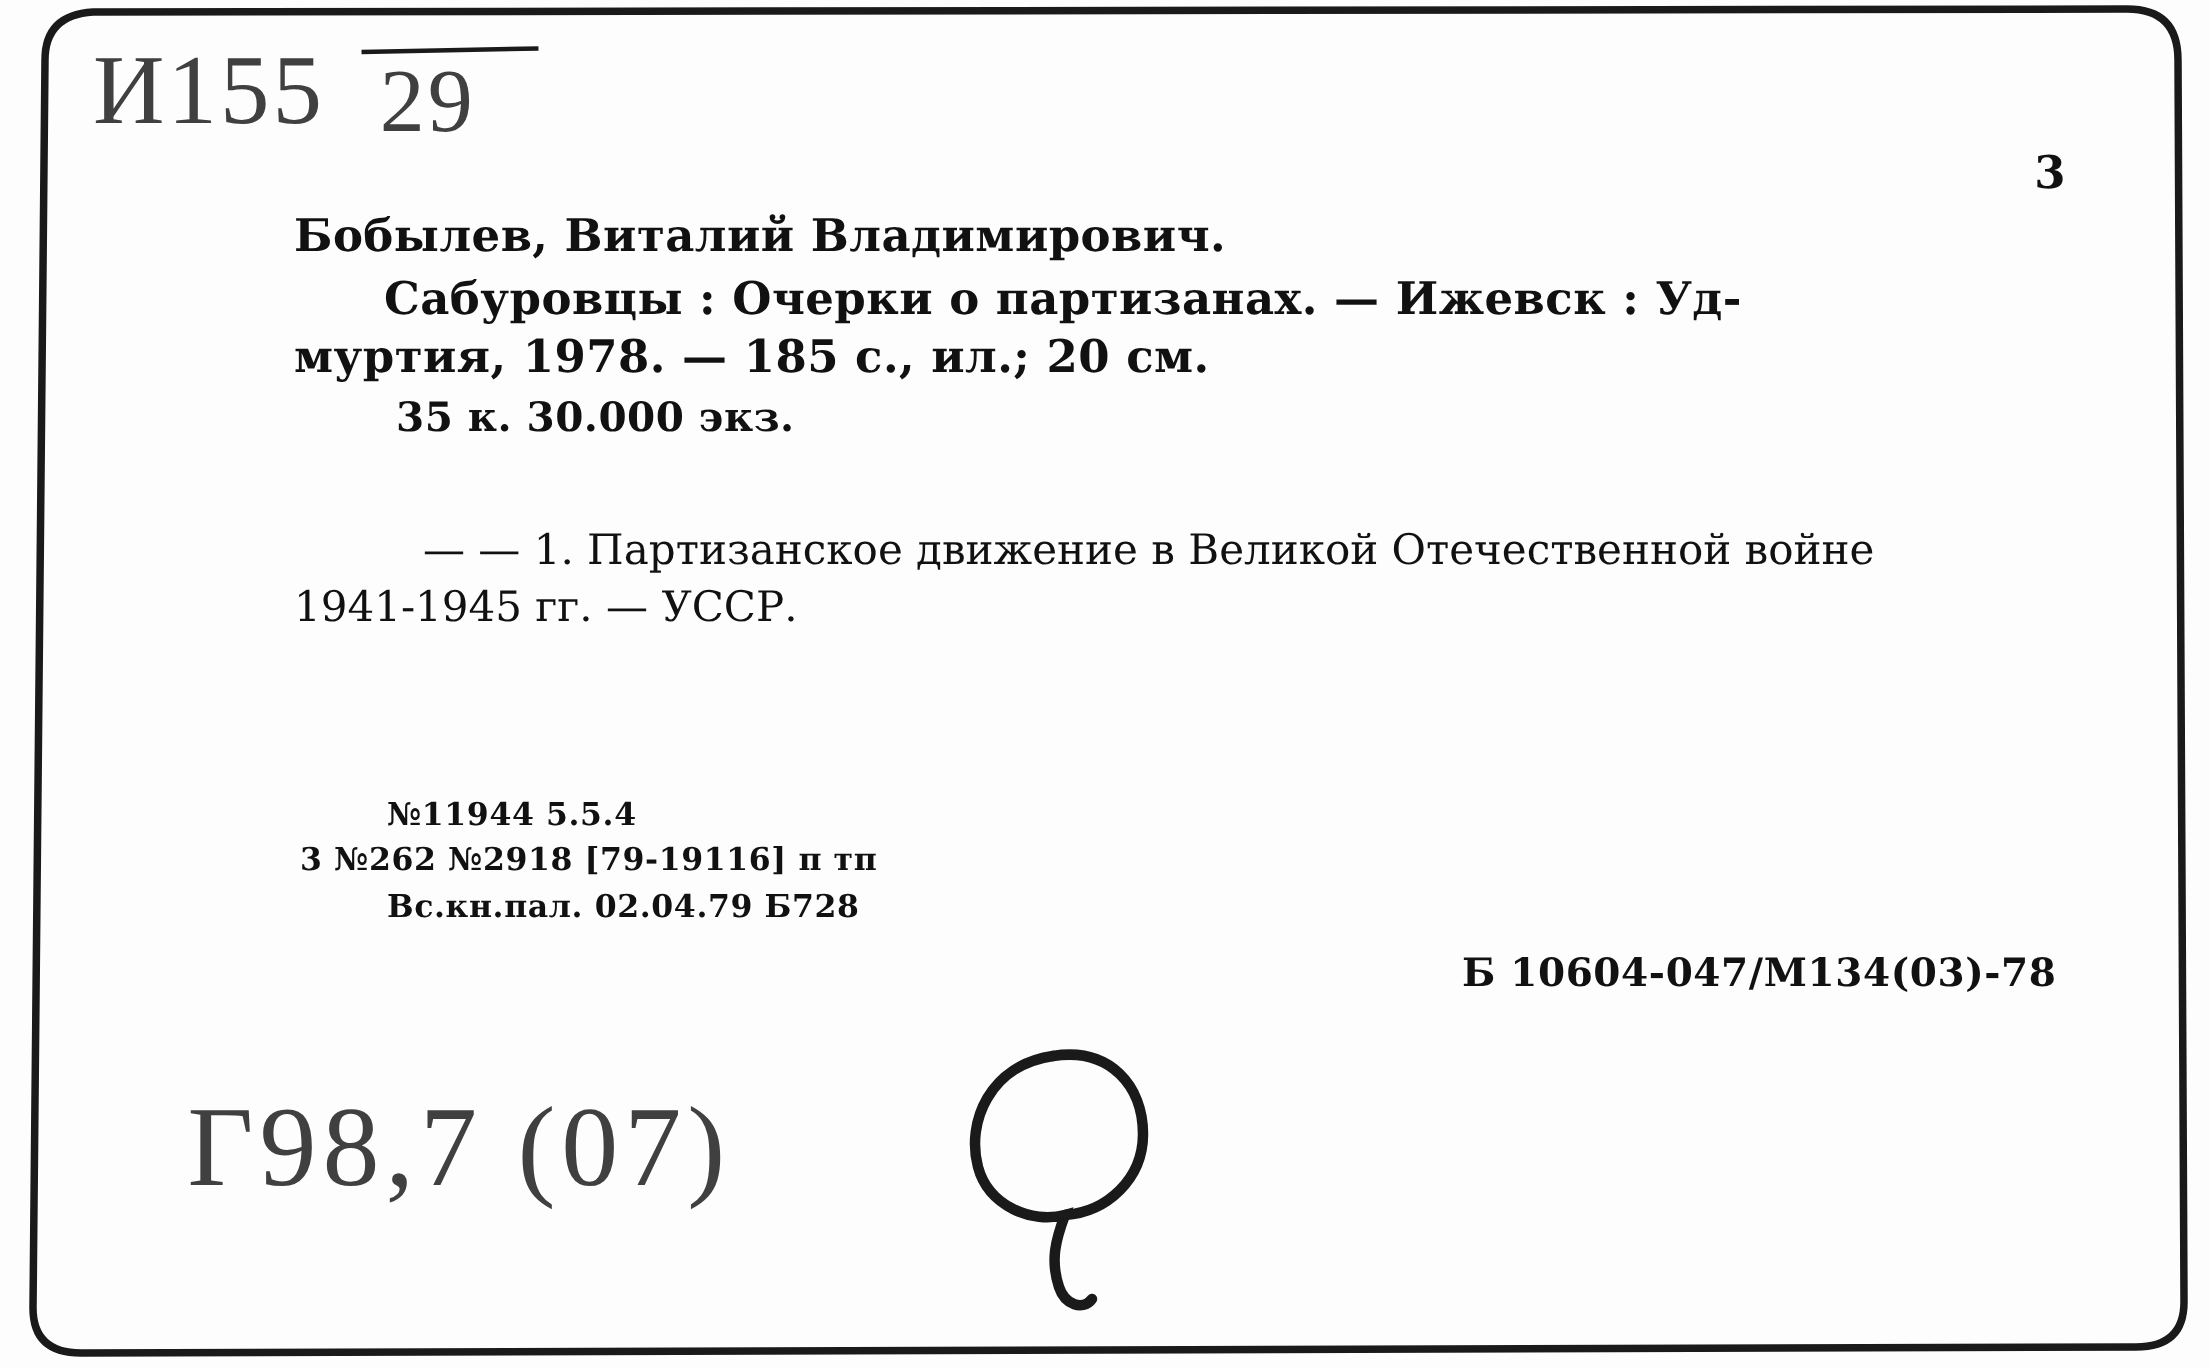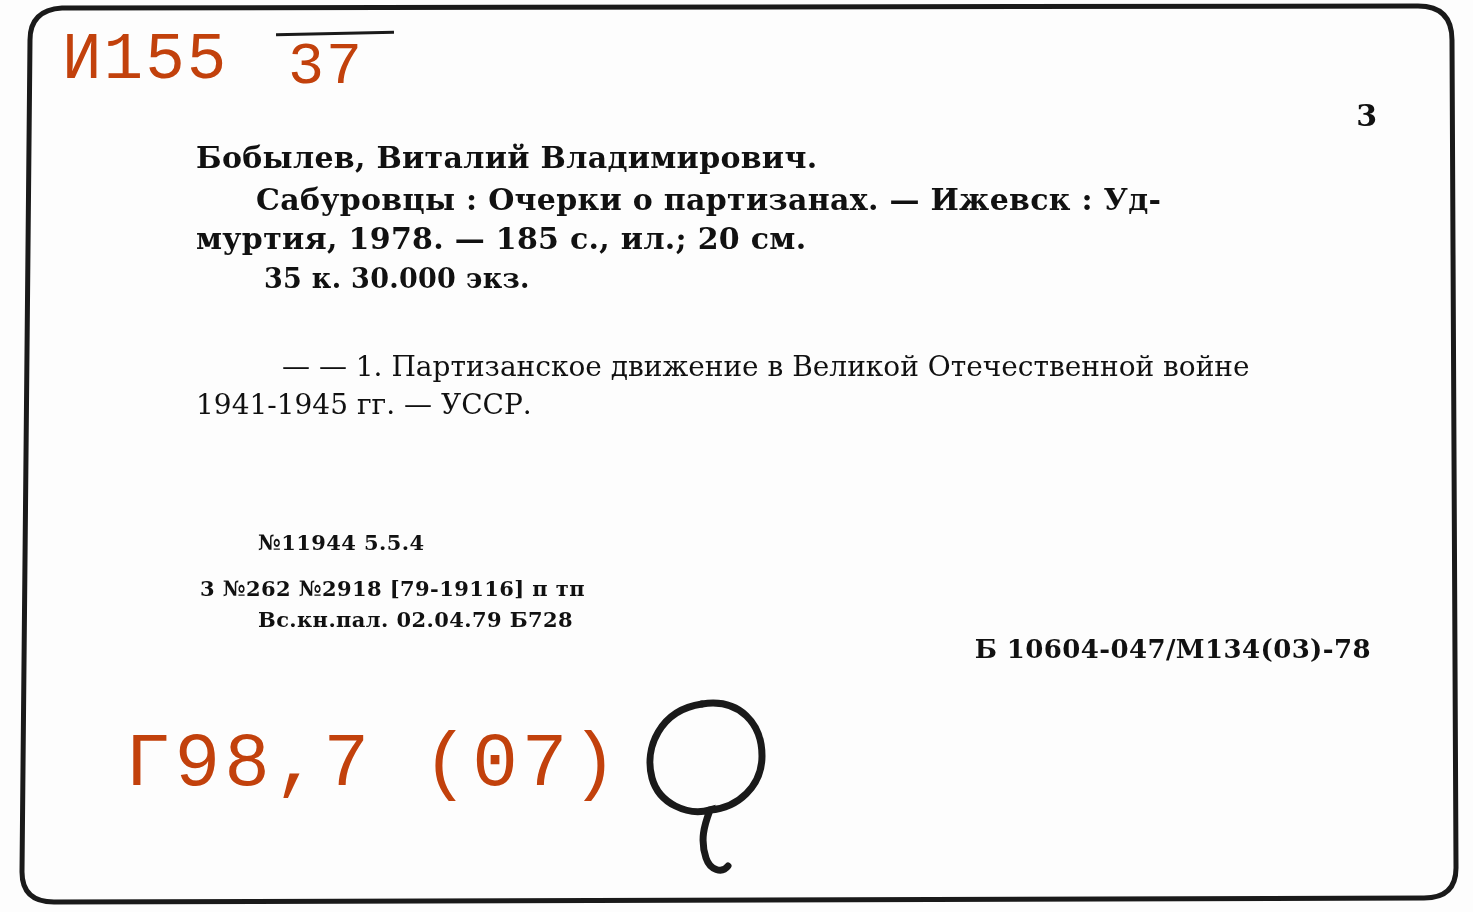--- a/index.html
+++ b/index.html
@@ -21,22 +21,22 @@
     position: absolute;
     left: 0; top: 0;
     width: 1473px;
     height: 912px;
     pointer-events: none;
   }
 
   
   .hand {
     position: absolute;
-    font-family: Liberation Mono, monospace;
-    color: #c2410c;
+    font-family: Liberation Serif, serif;
+    color: #404040;
     font-weight: 400;
     letter-spacing: 2px;
   }
   #hand-top {
     left: 62px;
     top: 28px;
     font-size: 66px;
     line-height: 1;
   }
   #hand-top .numerator {
@@ -128,21 +128,21 @@
   #accession {
     position: absolute;
     left: 200px;
     top: 528px;
     font-size: 21px;
     font-weight: bold;
     line-height: 1.45;
     letter-spacing: 0.4px;
   }
   #accession .l1 { padding-left: 58px; }
-  #accession .l2 { padding-left: 0; margin-top: 16px; }
+  #accession .l2 { padding-left: 0; }
   #accession .l3 { padding-left: 58px; }
 
   
   #isbn-line {
     position: absolute;
     right: 102px;
     top: 634px;
     font-size: 26px;
     font-weight: bold;
     letter-spacing: 0.4px;
@@ -156,21 +156,21 @@
 <div id="card">
 
   <svg class="frame" viewBox="0 0 1473 912" xmlns="http://www.w3.org/2000/svg">
     <path d="M 62 8 L 1418 6 Q 1452 6 1452 40 L 1456 868 Q 1456 898 1424 898 L 54 902 Q 22 902 22 872 L 30 40 Q 30 10 62 8 Z" fill="none" stroke="#1a1a1a" stroke-width="5" stroke-linejoin="round"></path>
   </svg>
 
   <div id="hand-top" class="hand">
     <span class="numerator">И155</span>
     <span class="fraction">
       <span class="bar"></span>
-      <span class="denom">37</span>
+      <span class="denom">29</span>
     </span>
   </div>
 
   <div id="page-number">3</div>
 
   <div id="biblio">
     <div class="author">Бобылев, Виталий Владимирович.</div>
     <div class="title-line">Сабуровцы : Очерки о партизанах. — Ижевск : Уд-</div>
     <div class="cont-line">муртия, 1978. — 185 с., ил.; 20 см.</div>
     <div class="price-line">35 к.    30.000 экз.</div>

